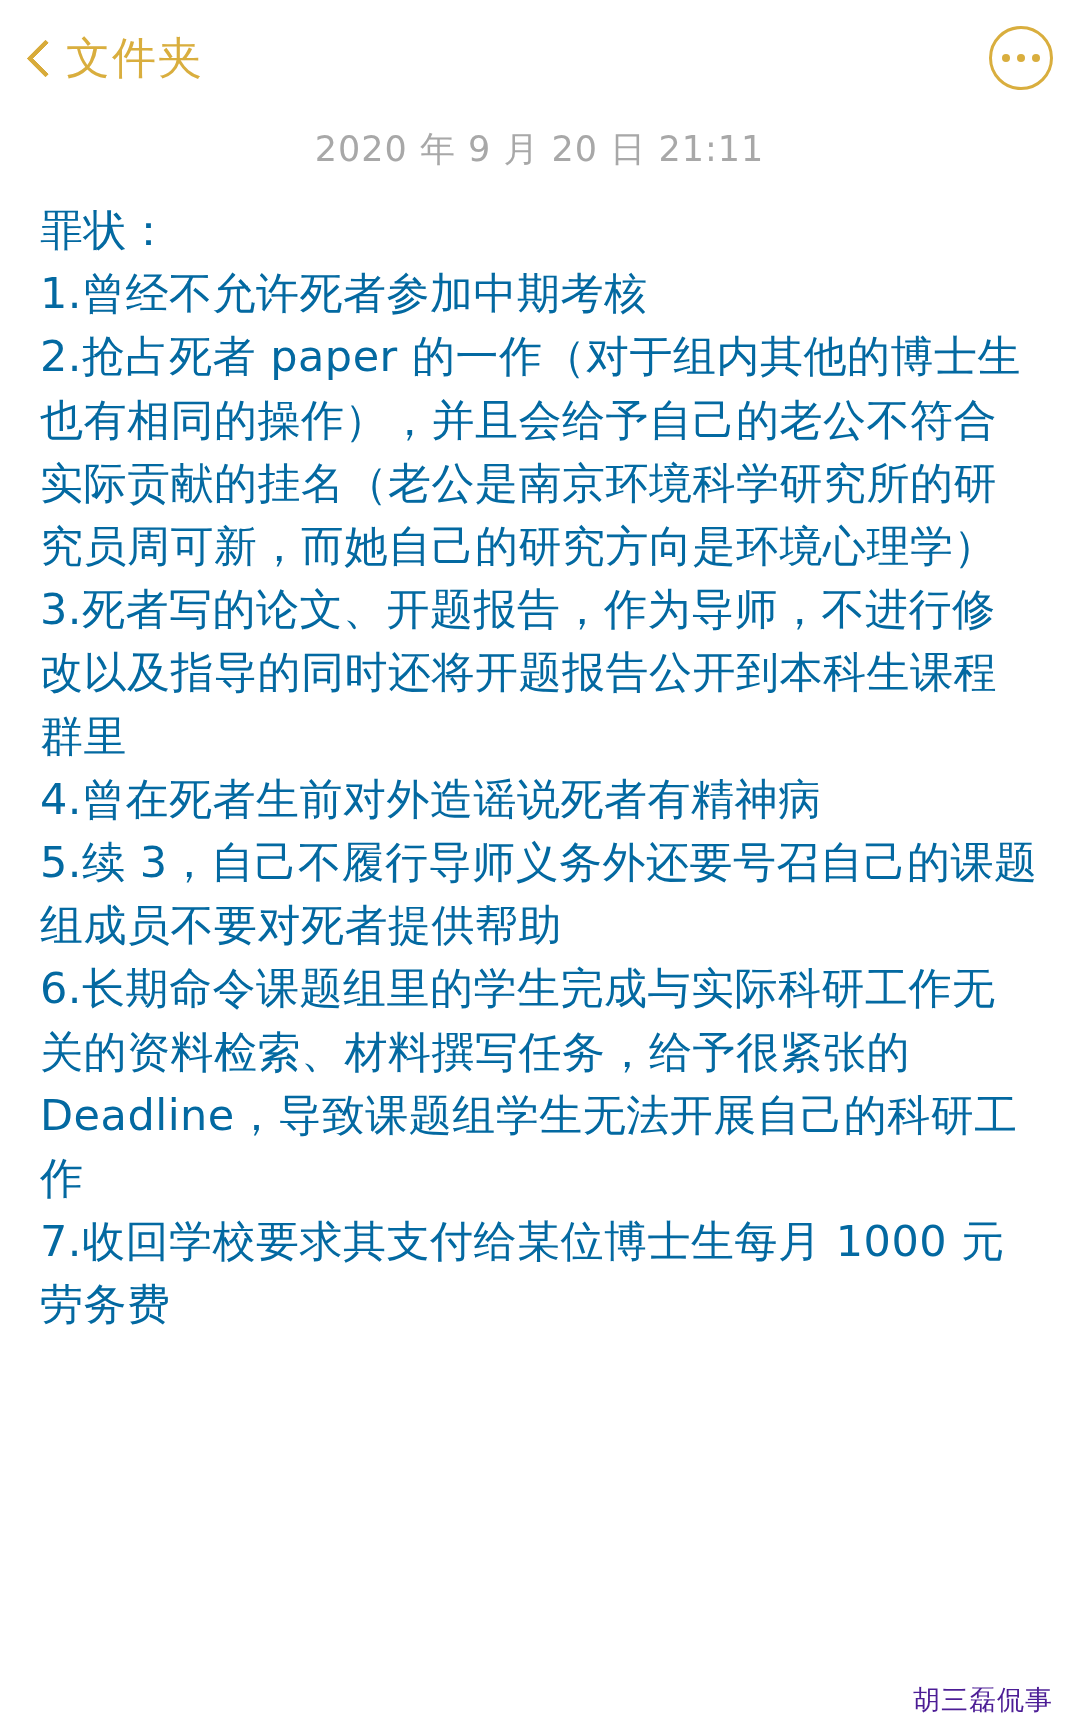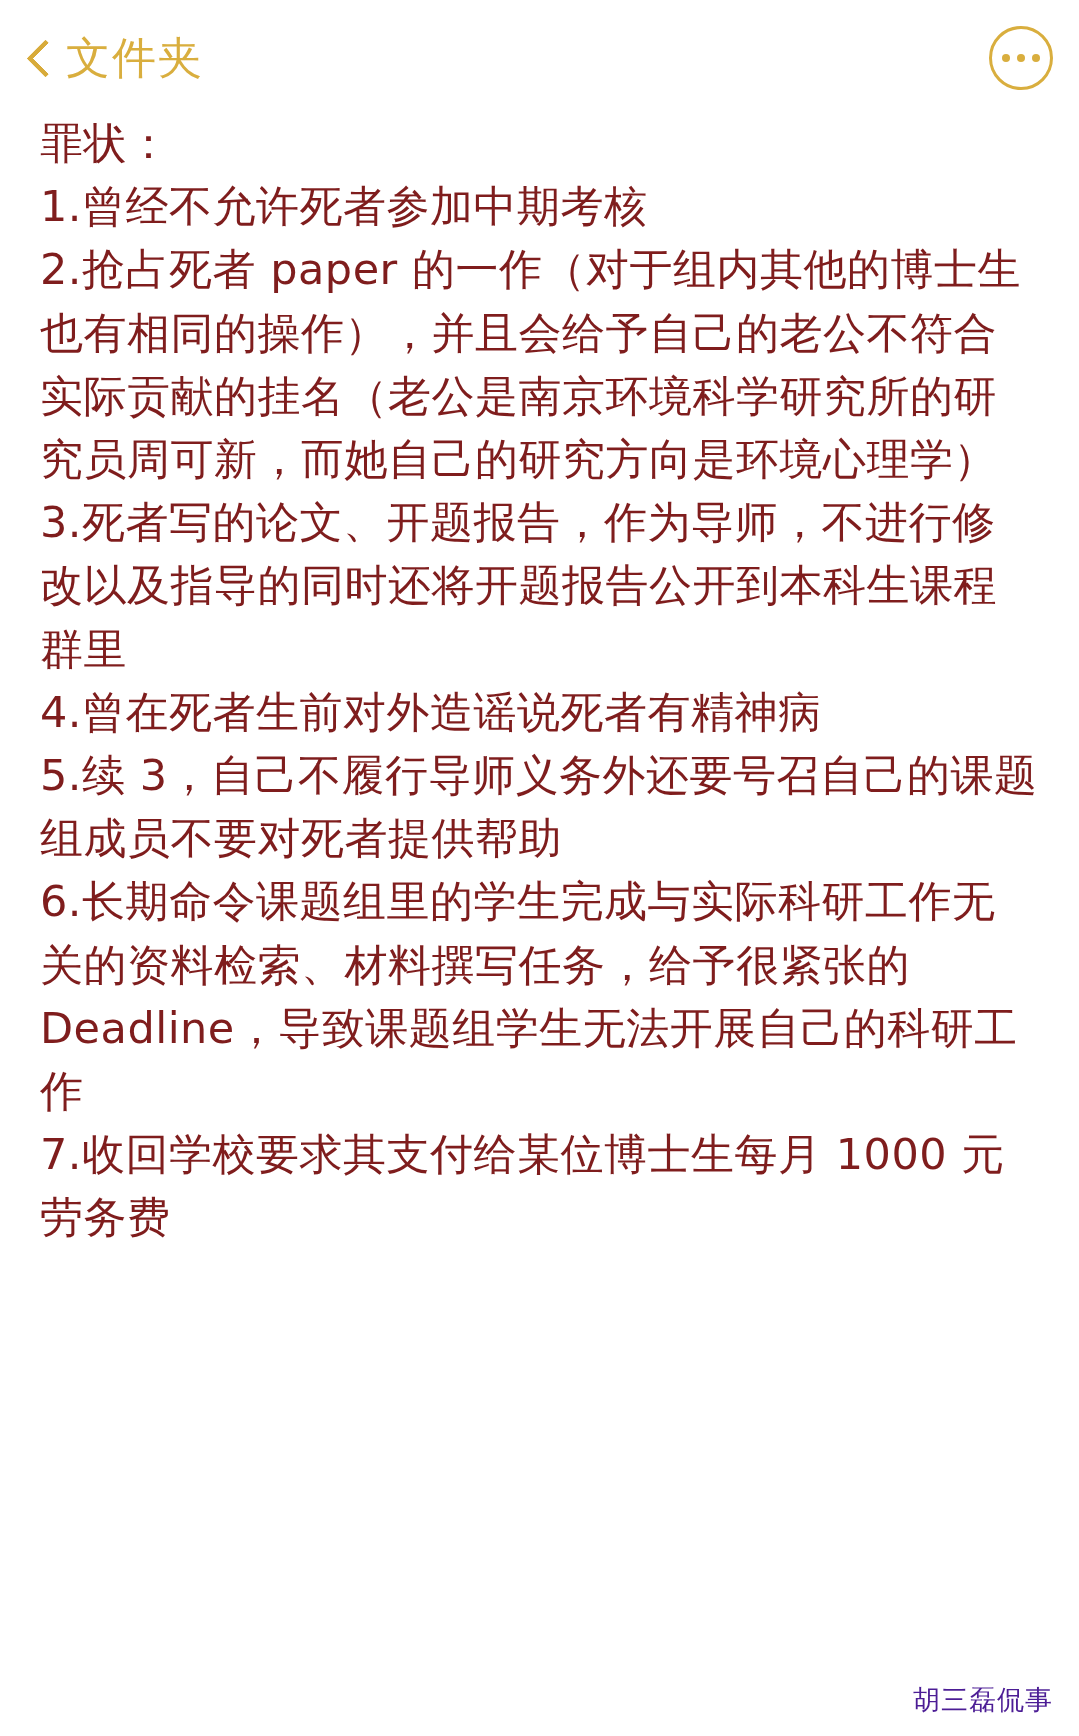--- a/index.html
+++ b/index.html
@@ -85,21 +85,21 @@
     text-align: center;
     color: #a8a8a8;
     font-size: 35px;
     letter-spacing: 1px;
     margin: 14px 0 26px 0;
     font-family: "DejaVu Sans", "Liberation Sans", sans-serif;
   }
   .note-body {
     font-size: 43px;
     line-height: 1.47;
-    color: #7f1d1d;
+    color: #0369a1;
     letter-spacing: 0.5px;
     white-space: pre-wrap;
     word-break: break-word;
     font-family: "DejaVu Sans", "Liberation Sans", sans-serif;
   }
 
   
   .watermark {
     position: absolute;
     right: 26px;
@@ -119,20 +119,21 @@
     <span class="back-label">文件夹</span>
   </div>
   <div class="more-button">
     <span class="dot"></span>
     <span class="dot"></span>
     <span class="dot"></span>
   </div>
 </div>
 
 <div class="note-wrap">
+  <div class="note-date">2020 年 9 月 20 日  21:11</div>
   <div class="note-body">罪状：
 1.曾经不允许死者参加中期考核
 2.抢占死者 paper 的一作（对于组内其他的博士生也有相同的操作），并且会给予自己的老公不符合实际贡献的挂名（老公是南京环境科学研究所的研究员周可新，而她自己的研究方向是环境心理学）
 3.死者写的论文、开题报告，作为导师，不进行修改以及指导的同时还将开题报告公开到本科生课程群里
 4.曾在死者生前对外造谣说死者有精神病
 5.续 3，自己不履行导师义务外还要号召自己的课题组成员不要对死者提供帮助
 6.长期命令课题组里的学生完成与实际科研工作无关的资料检索、材料撰写任务，给予很紧张的 Deadline，导致课题组学生无法开展自己的科研工作
 7.收回学校要求其支付给某位博士生每月 1000 元劳务费</div>
 </div>
 

